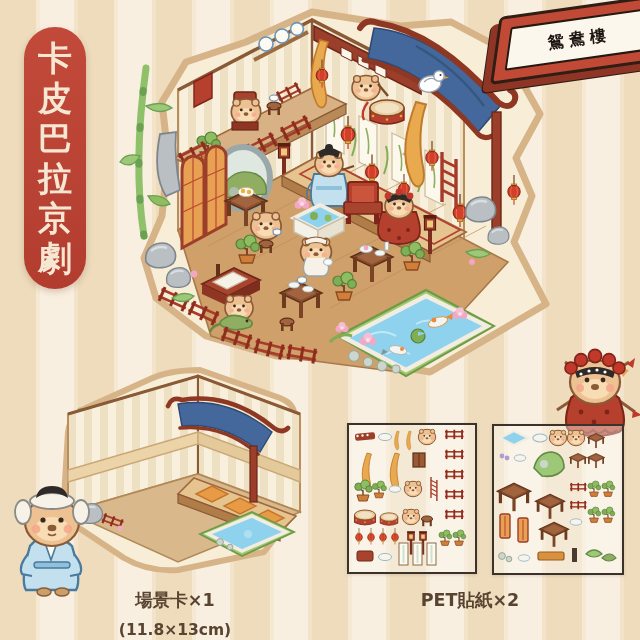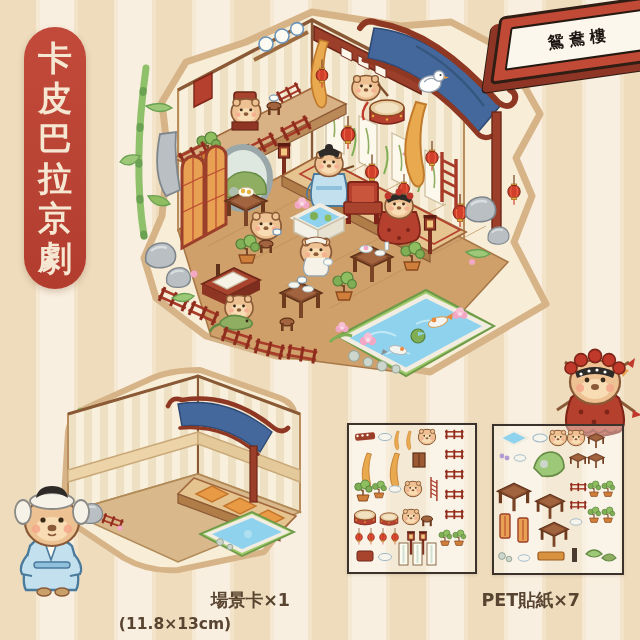--- a/index.html
+++ b/index.html
@@ -40,22 +40,22 @@
   .capy-warrior{position:absolute;left:549px;top:346px;}
   .sheet{
     position:absolute;border:2.5px solid #3b322c;background:rgba(253,250,243,.42);
     box-shadow:0 1px 3px rgba(110,80,50,.18);
   }
   .sheet1{left:347px;top:423px;width:126px;height:147px;}
   .sheet2{left:492px;top:424px;width:128px;height:147px;}
   .caption{
     position:absolute;text-align:center;color:#584430;font-weight:700;
   }
-  .caption .line1{font-size:17.5px;text-align:right;}
-  .caption .line2{font-size:15.5px;margin-top:3px;}
+  .caption .line1{font-size:17.5px;}
+  .caption .line2{font-size:15.5px;margin-top:9px;}
   .cap-left{left:60px;top:588px;width:230px;}
   .cap-right{left:360px;top:588px;width:220px;}
 </style>
 </head>
 <body>
 
 <div class="stage">
 
   <svg class="scene-main" width="436" height="374" viewBox="0 0 436 374">
     <defs>
@@ -634,16 +634,16 @@
         <path d="M108,132 q8,-8 14,0 q-7,6 -14,0 Z" fill="#8fae62" stroke="#648a44" stroke-width="1.2"></path>
       </g>
     </svg>
   </div>
 
   <div class="caption cap-left">
     <div class="line1">場景卡×1</div>
     <div class="line2">(11.8×13cm)</div>
   </div>
   <div class="caption cap-right">
-    <div class="line1">PET貼紙×7</div>
+    <div class="line1">PET貼紙×2</div>
   </div>
 
 </div>
 
 </body></html>

